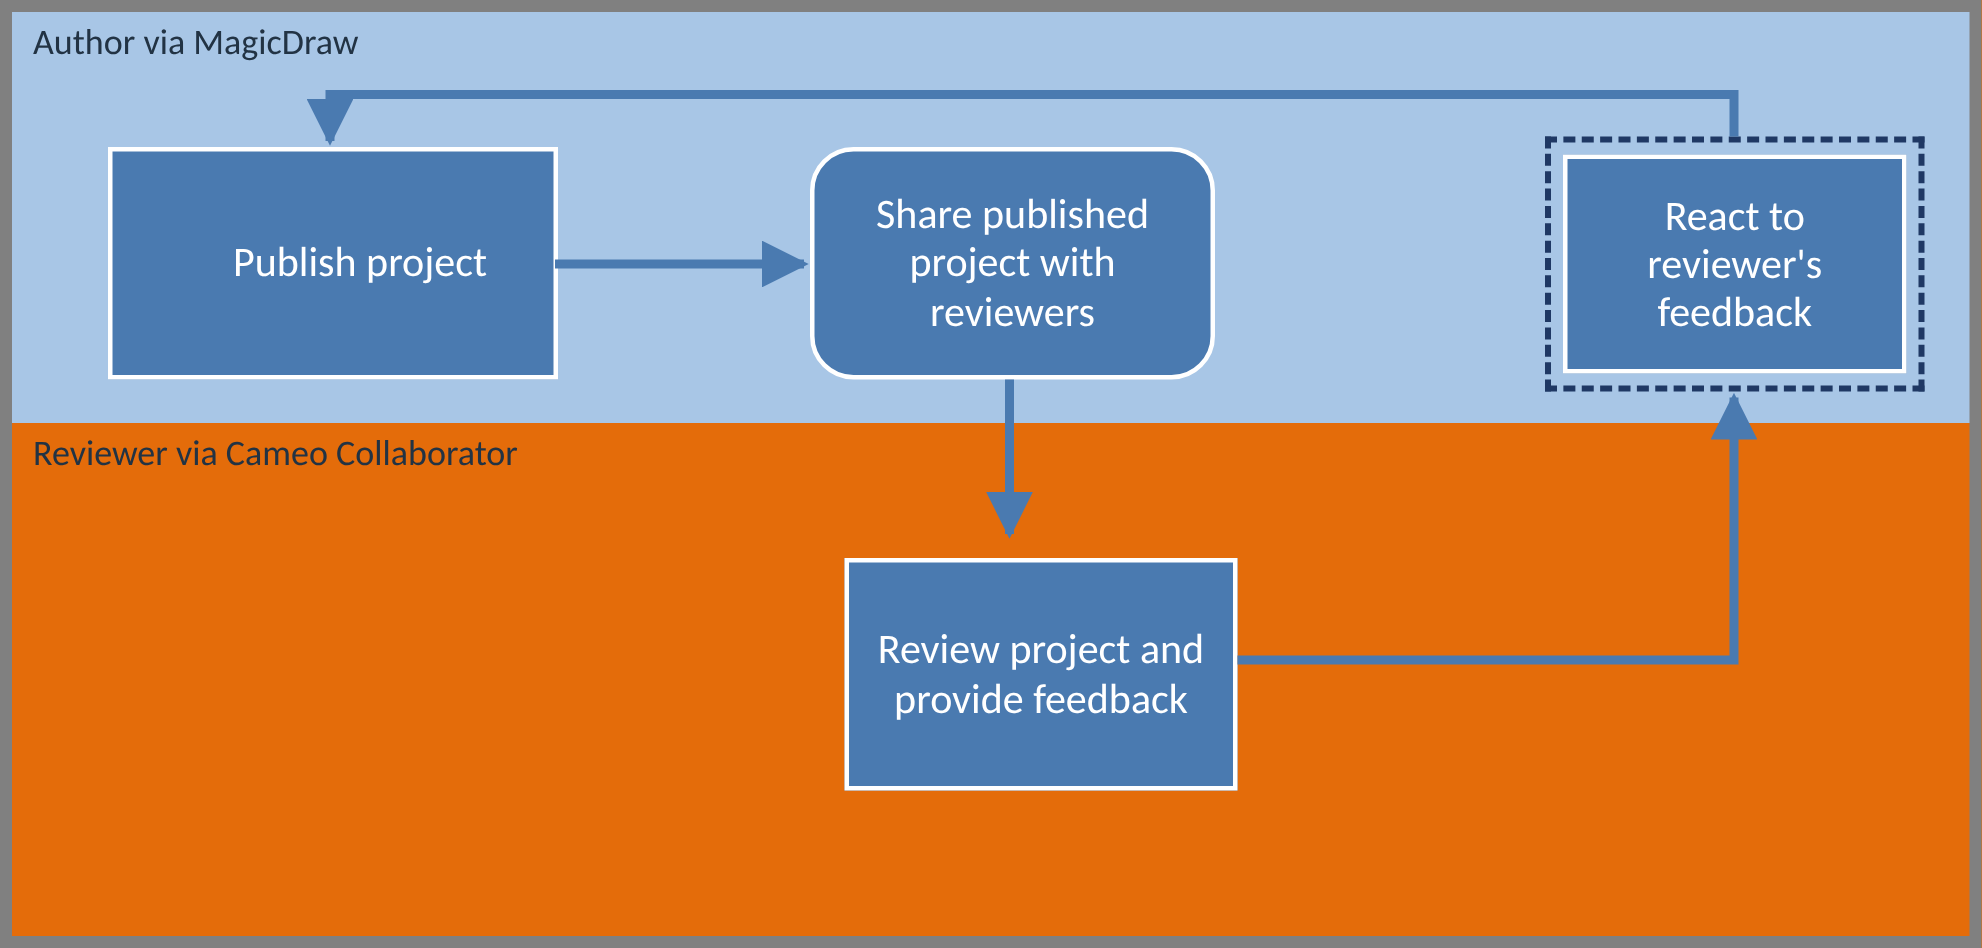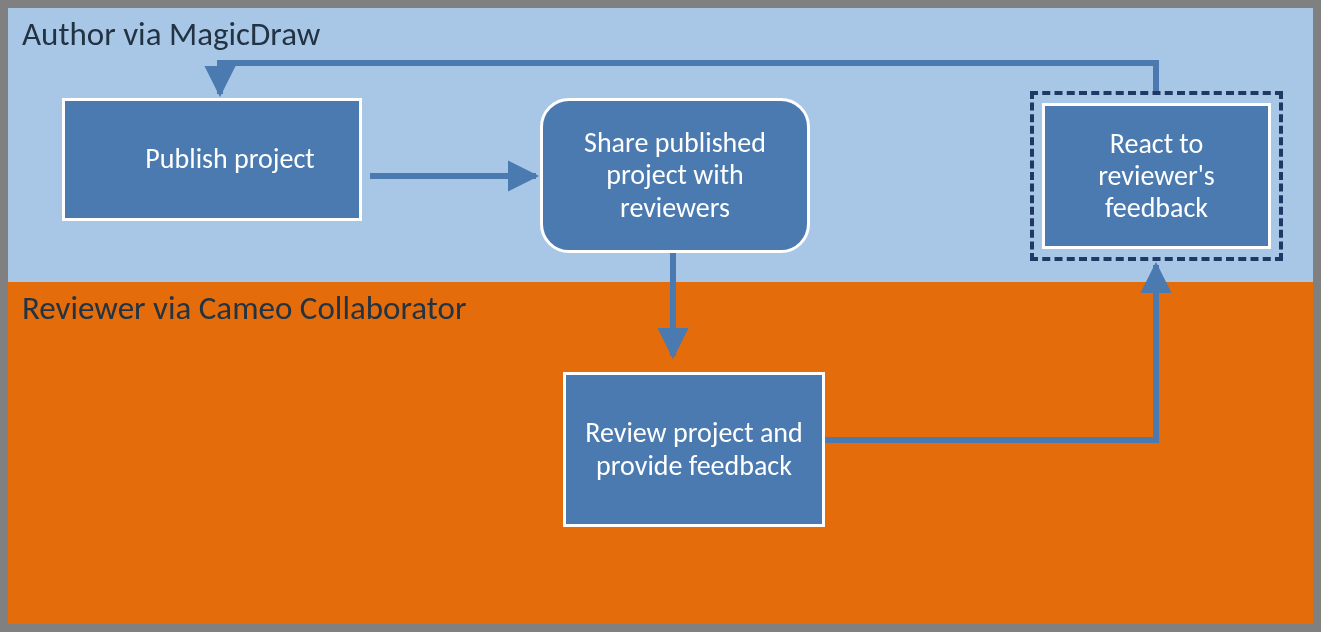--- a/index.html
+++ b/index.html
@@ -30,21 +30,21 @@
   }
   .lane-reviewer {
     top: 274px;
     bottom: 0;
     background: #e46c0a;
   }
   .lane-label {
     position: absolute;
     top: 6px;
     left: 14px;
-    font-size: 33px;
+    font-size: 24px;
     color: #223344;
   }
   .node {
     position: absolute;
     background: #4a7ab0;
     border: 3px solid #ffffff;
     color: #ffffff;
     display: flex;
     align-items: center;
     justify-content: center;
@@ -72,21 +72,21 @@
 <div class="outer">
 
   <div class="lane lane-author">
     <div class="lane-label">Author via MagicDraw</div>
   </div>
 
   <div class="lane lane-reviewer">
     <div class="lane-label">Reviewer via Cameo Collaborator</div>
   </div>
 
-  <div class="node" style="left:54px; top:90px; width:300px; height:123px;padding-left:44px;">
+  <div class="node" style="left:64px; top:90px; width:300px; height:155px;padding-left:44px;">
     <span>Publish project</span>
   </div>
 
   <div class="node" style="left:532px; top:90px; width:270px; height:155px;border-radius:29px;">
     <span>Share published project with reviewers</span>
   </div>
 
   <div class="node" style="left:555px; top:352px; width:262px; height:155px;margin-top:12px;">
     <span>Review project and provide feedback</span>
   </div>

